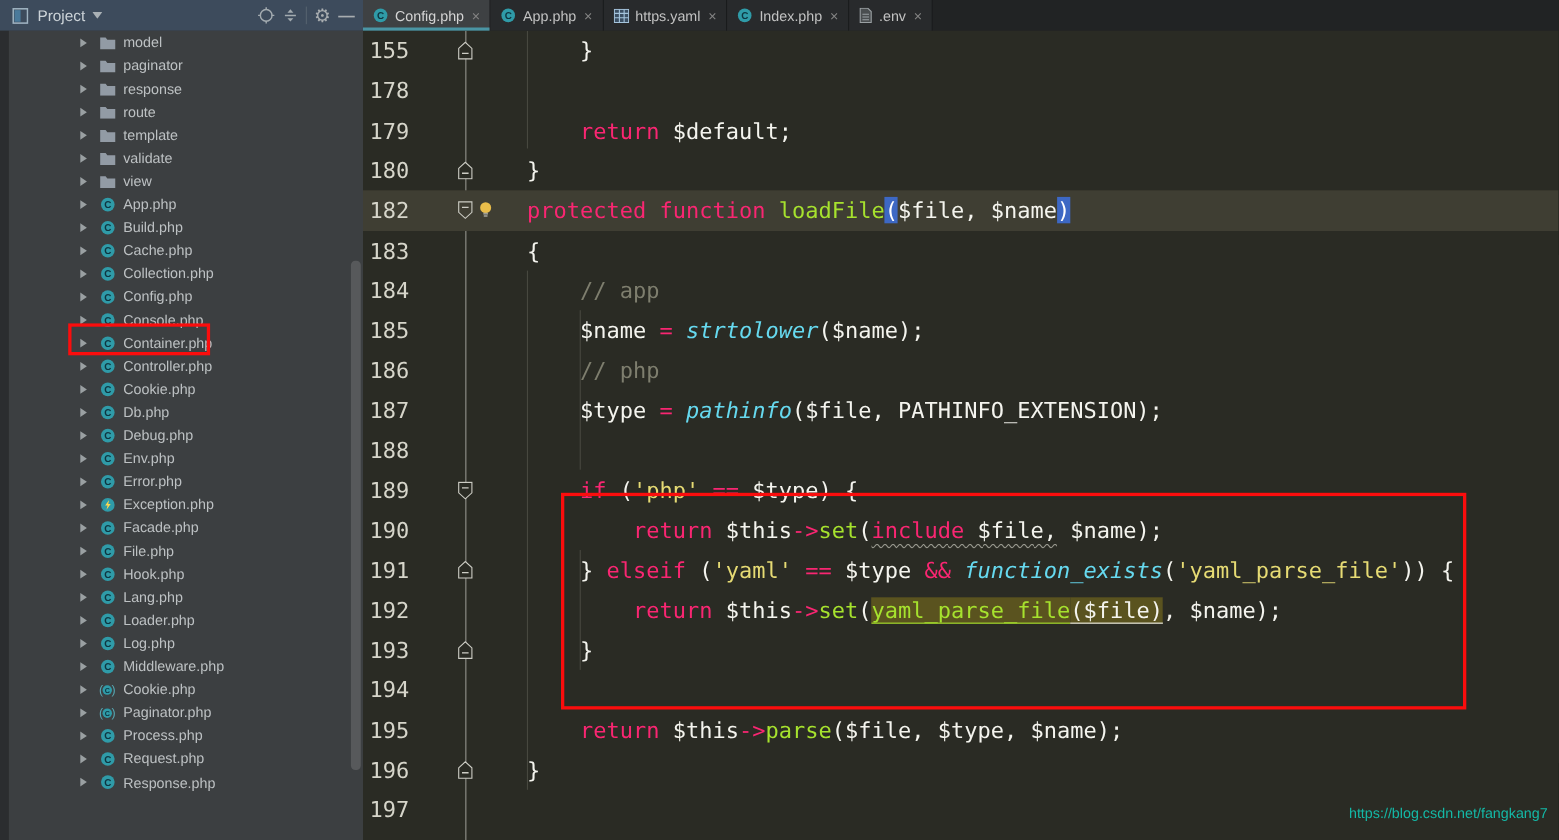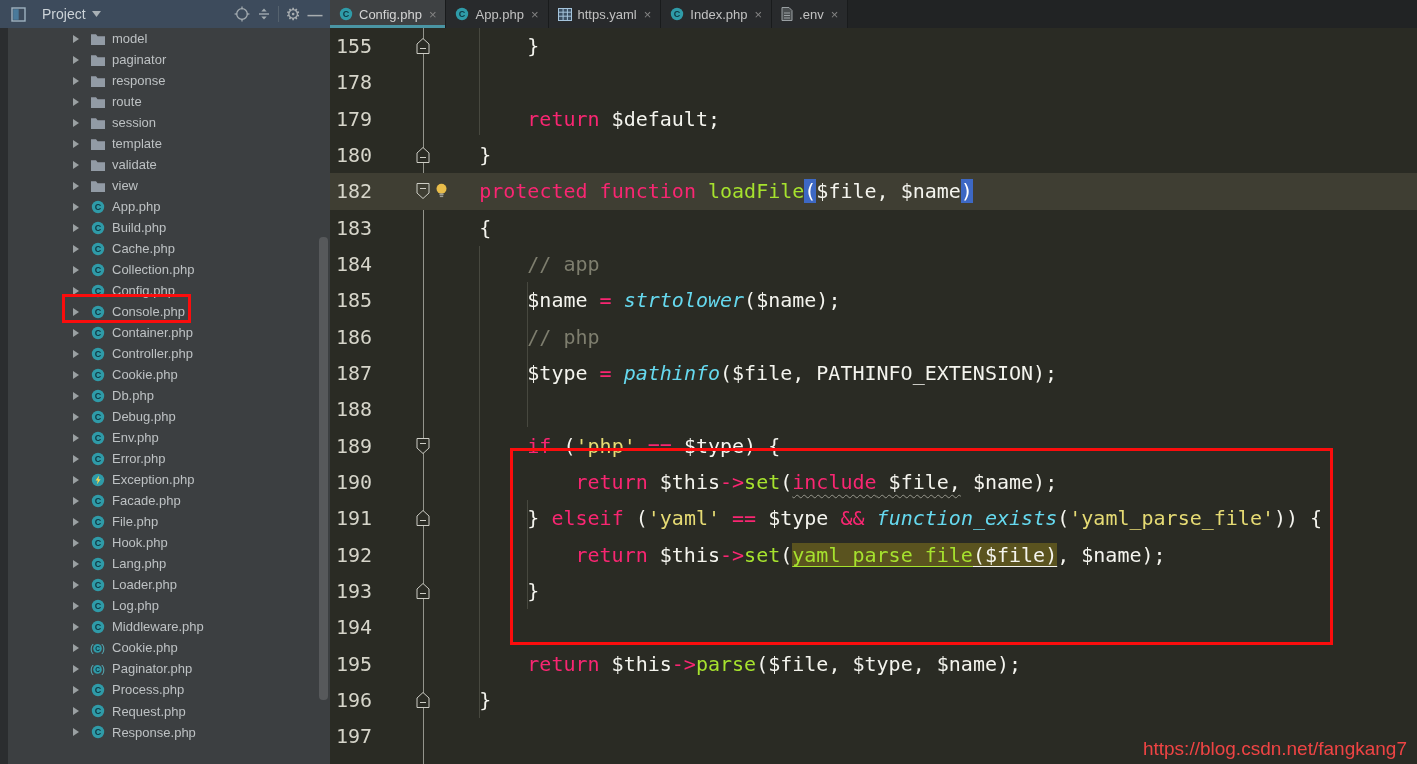--- a/index.html
+++ b/index.html
@@ -15,21 +15,21 @@
   #window{position:relative;width:1417px;height:764px;overflow:hidden;background:var(--editor_bg)}
 
   
   #projHeader{position:absolute;left:0;top:0;width:330px;height:28px;background:var(--header_bg);
     display:flex;align-items:center;padding-left:11px;color:#ccd3d8;font-size:14px}
   #projHeader .spacer{flex:1}
   #projHeader .hicon{display:flex;align-items:center;justify-content:center;width:22px;height:22px;cursor:pointer}
   #projHeader .divider{width:1px;height:16px;background:#55626e;margin:0 3px}
   .gearGlyph{font-size:17px;color:#a8adb0;line-height:1}
   .minusGlyph{font-size:15px;color:#a8adb0;font-weight:bold}
-  #projTitle{margin:0 6px 0 16px}
+  #projTitle{margin:0 6px 0 8px}
 
   
   #leftStrip{position:absolute;left:0;top:28px;width:8px;height:736px;background:#2b2d2f}
   #sidebar{position:absolute;left:8px;top:28px;width:322px;height:736px;background:var(--panel_bg);overflow:hidden}
   .trow{height:21.03px;display:flex;align-items:center;padding-left:64px;color:#bdc1c3;font-size:13px;cursor:pointer;white-space:nowrap}
   .trow .arr{width:9px;display:flex;margin-right:9px;flex:none}
   .trow .ticon{width:15px;display:flex;margin-right:7px;flex:none;justify-content:center}
   #treeScroll{position:absolute;left:311px;top:209px;width:9px;height:463px;background:#57595b;border-radius:4px}
 
   
@@ -57,21 +57,21 @@
   .p{color:var(--plain)} .k{color:var(--keyword)} .s{color:var(--string)}
   .f{color:var(--function)} .b{color:var(--builtin);font-style:italic} .c{color:var(--comment)}
   .bm{background:var(--brace_match_bg);color:#fff}
   .wv{text-decoration-line:underline;text-decoration-style:wavy;text-decoration-color:#97978d;text-decoration-thickness:1px;text-underline-offset:5px}
   .hl{background:var(--usage_bg);text-decoration-line:underline;text-decoration-thickness:1px;text-underline-offset:4px}
 
   
   .annBox{position:absolute;border:3px solid var(--annotation_red);pointer-events:none}
   #annSidebar{left:62px;top:294px;width:129px;height:29px}
   #annCode{left:510px;top:448px;width:823px;height:197px}
-  #watermark{position:absolute;right:10px;bottom:4px;color:#ef4444;font-size:19px}
+  #watermark{position:absolute;right:10px;bottom:17px;color:#14b8a6;font-size:13px}
 </style>
 </head>
 <body>
 
 <div id="window">
 
   <div id="projHeader">
     <svg width="15" height="15" viewBox="0 0 15 15">
       <rect x="1" y="1" width="13" height="13" fill="none" stroke="#9fb3c1" stroke-width="1.4"></rect>
       <rect x="2.2" y="2.2" width="5.5" height="10.6" fill="#4a7a9b"></rect>
@@ -154,33 +154,20 @@
             <svg width="8" height="10" viewBox="0 0 8 10">
               <polygon points="1,1 7,5 1,9" fill="#9aa0a2"></polygon>
             </svg>
           </span>
           <span class="ticon" style="display: flex;">
             <svg width="14" height="12" viewBox="0 0 14 12">
               <path d="M0 1.2h5l1.6 2H14V12H0z" fill="#929ba5"></path>
             </svg>
           </span>
           <span>route</span>
-        </div>
-        <div class="trow">
-          <span class="arr">
-            <svg width="8" height="10" viewBox="0 0 8 10">
-              <polygon points="1,1 7,5 1,9" fill="#9aa0a2"></polygon>
-            </svg>
-          </span>
-          <span class="ticon" style="display: flex;">
-            <svg width="14" height="12" viewBox="0 0 14 12">
-              <path d="M0 1.2h5l1.6 2H14V12H0z" fill="#929ba5"></path>
-            </svg>
-          </span>
-          <span>session</span>
         </div>
         <div class="trow">
           <span class="arr">
             <svg width="8" height="10" viewBox="0 0 8 10">
               <polygon points="1,1 7,5 1,9" fill="#9aa0a2"></polygon>
             </svg>
           </span>
           <span class="ticon" style="display: flex;">
             <svg width="14" height="12" viewBox="0 0 14 12">
               <path d="M0 1.2h5l1.6 2H14V12H0z" fill="#929ba5"></path>

